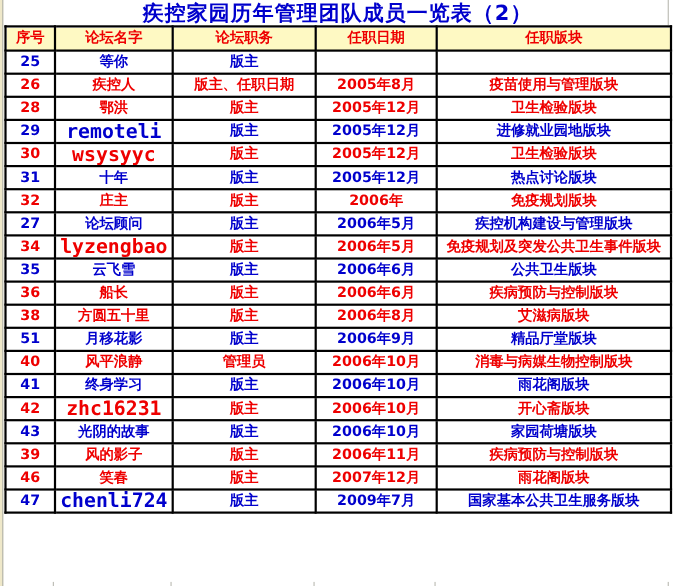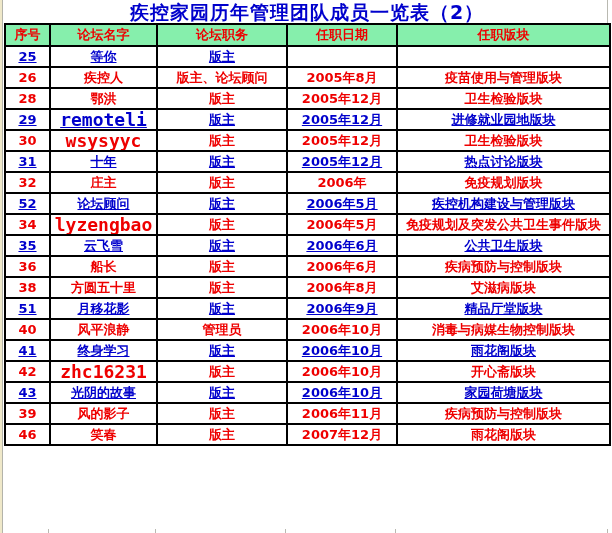--- a/index.html
+++ b/index.html
@@ -25,26 +25,26 @@
   table{
     border-collapse:collapse;table-layout:fixed;width:605px;
   }
   th,td{
     border:2px solid #000;
     padding:0;text-align:center;vertical-align:middle;
     overflow:hidden;white-space:nowrap;
   }
   th{
     height:20px;line-height:20px;font-size:13px;
-    color:var(--red,#ee0000);background:#86efac;
+    color:var(--red,#ee0000);background:#fef9c3;
   }
   td{
     height:19px;line-height:19px;font-size:13px;background:#fff;
   }
-  tr.blue td{color:var(--blue,#0000cc);text-decoration:underline;}
+  tr.blue td{color:var(--blue,#0000cc);}
   tr.red td{color:var(--red,#ee0000);}
   td.mono{font-family:"DejaVu Sans Mono","Liberation Mono",monospace;font-size:18px;}
   
   .gstub{position:absolute;width:1px;background:#b9b9b1;}
   .gstub.bottom{top:529px;height:4px;}
   .gstub.right-top{left:607px;top:0;height:23px;}
 </style>
 </head>
 <body>
 
@@ -75,21 +75,21 @@
         <tr class="blue">
     <td>25</td>
     <td>等你</td>
     <td>版主</td>
     <td></td>
     <td></td>
   </tr>
         <tr class="red">
     <td>26</td>
     <td>疾控人</td>
-    <td>版主、论坛顾问</td>
+    <td>版主、任职日期</td>
     <td>2005年8月</td>
     <td>疫苗使用与管理版块</td>
   </tr>
         <tr class="red">
     <td>28</td>
     <td>鄂洪</td>
     <td>版主</td>
     <td>2005年12月</td>
     <td>卫生检验版块</td>
   </tr>
@@ -115,21 +115,21 @@
     <td>热点讨论版块</td>
   </tr>
         <tr class="red">
     <td>32</td>
     <td>庄主</td>
     <td>版主</td>
     <td>2006年</td>
     <td>免疫规划版块</td>
   </tr>
         <tr class="blue">
-    <td>52</td>
+    <td>27</td>
     <td>论坛顾问</td>
     <td>版主</td>
     <td>2006年5月</td>
     <td>疾控机构建设与管理版块</td>
   </tr>
         <tr class="red">
     <td>34</td>
     <td class="mono">lyzengbao</td>
     <td>版主</td>
     <td>2006年5月</td>
@@ -197,20 +197,27 @@
     <td>版主</td>
     <td>2006年11月</td>
     <td>疾病预防与控制版块</td>
   </tr>
         <tr class="red">
     <td>46</td>
     <td>笑春</td>
     <td>版主</td>
     <td>2007年12月</td>
     <td>雨花阁版块</td>
+  </tr>
+        <tr class="blue">
+    <td>47</td>
+    <td class="mono">chenli724</td>
+    <td>版主</td>
+    <td>2009年7月</td>
+    <td>国家基本公共卫生服务版块</td>
   </tr>
       </tbody>
   </table>
 </div>
 
 <div class="gstub bottom" style="left:48px"></div>
 <div class="gstub bottom" style="left:155px"></div>
 <div class="gstub bottom" style="left:285px"></div>
 <div class="gstub bottom" style="left:395px"></div>
 <div class="gstub bottom" style="left:607px"></div>

